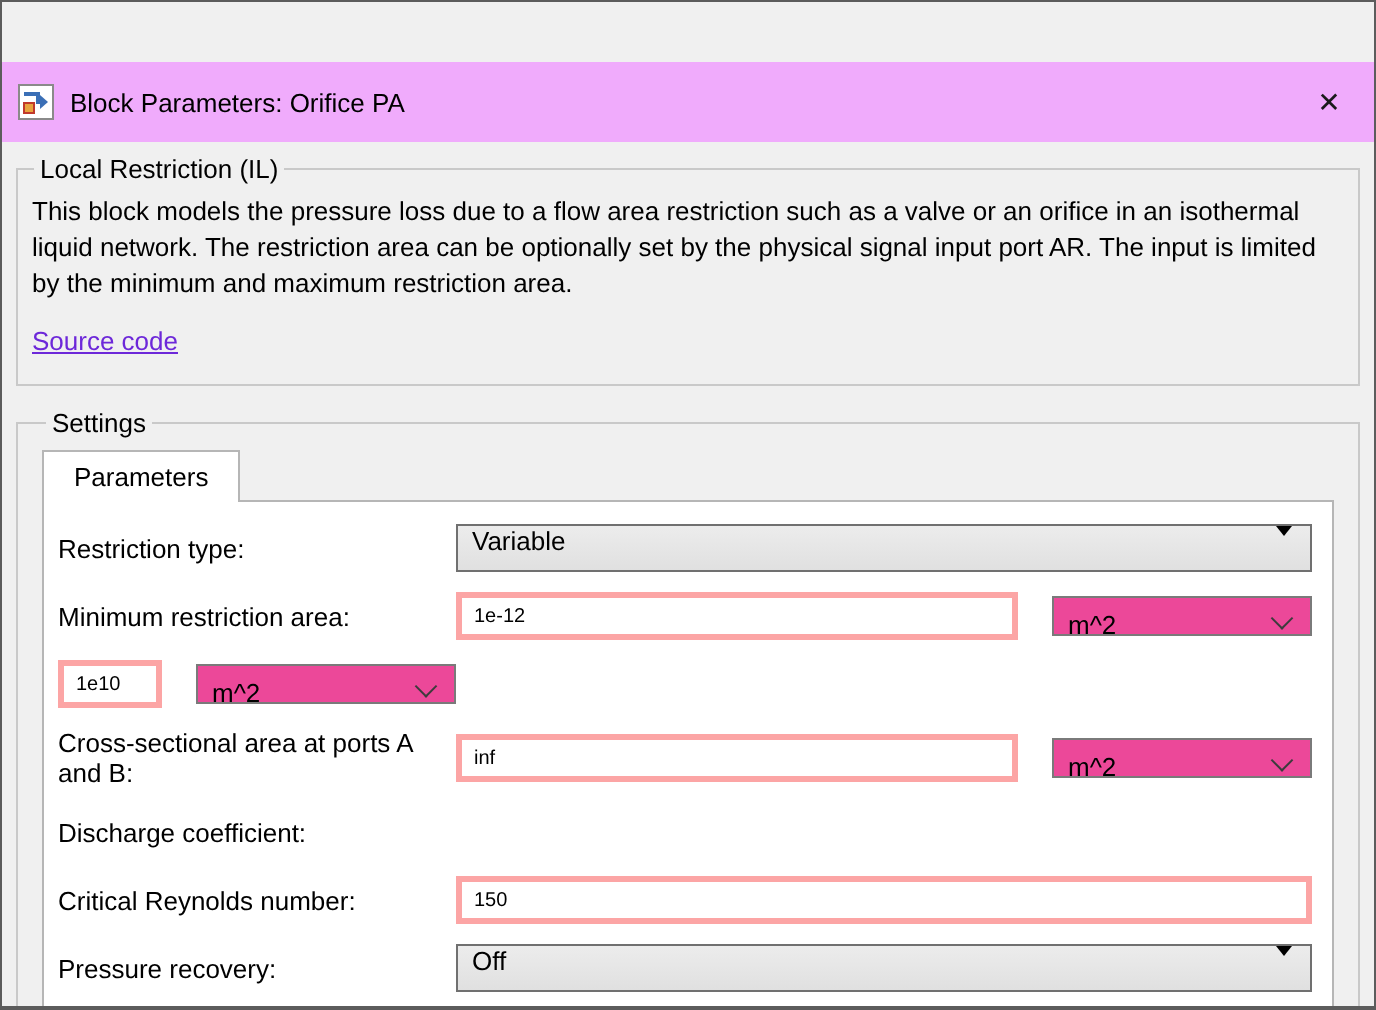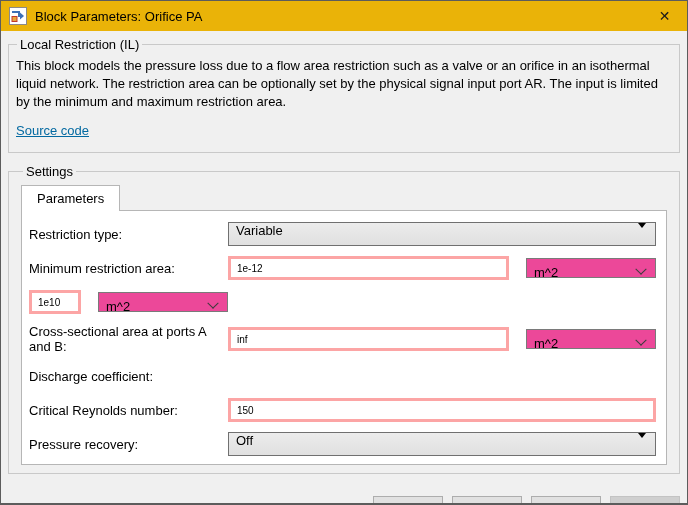--- a/index.html
+++ b/index.html
@@ -10,43 +10,43 @@
     width: 688px; height: 505px;
     background: #f0f0f0;
     border: 1px solid #5c5c5c;
     border-bottom: 2px solid #5c5c5c;
     position: relative;
     overflow: hidden;
   }
 
   
   .titlebar {
-    height: 30px; background: #eab308;
-    display: flex; align-items: center;
+    height: 40px; background: #f0abfc;
+    display: flex; align-items: center; margin-top: 30px;
   }
   .titlebar .app-icon { margin: 0 8px 0 8px; width: 18px; height: 18px; flex: 0 0 auto; }
   .titlebar .title { flex: 1 1 auto; font-size: 13px; color: #000; white-space: nowrap; }
   .close-btn {
     width: 45px; height: 30px; flex: 0 0 auto;
     display: flex; align-items: center; justify-content: center;
     font-size: 14px; color: #1a1a1a; cursor: default;
   }
 
   
   fieldset {
     border: 1px solid #c9c9c9;
     margin: 0 7px;
     padding: 0 6px 7px 6px;
     background: #f0f0f0;
   }
   legend { padding: 0 3px; margin-left: 2px; font-size: 13px; }
 
   fieldset.local-group { margin-top: 6px; }
   .description { margin: 5px 1px 12px 1px; line-height: 18px; color: #000; max-width: 655px; }
-  .source-link { color: #0369a1; text-decoration: underline; display: inline-block; margin: 0 0 7px 1px; cursor: pointer; }
+  .source-link { color: #6d28d9; text-decoration: underline; display: inline-block; margin: 0 0 7px 1px; cursor: pointer; }
 
   fieldset.settings-group { margin-top: 11px; padding: 0 12px 8px 12px; }
 
   
   .tab {
     display: inline-block;
     margin: 5px 0 0 0;
     padding: 5px 15px 5px 15px;
     background: #ffffff;
     border: 1px solid #b6b6b6;

